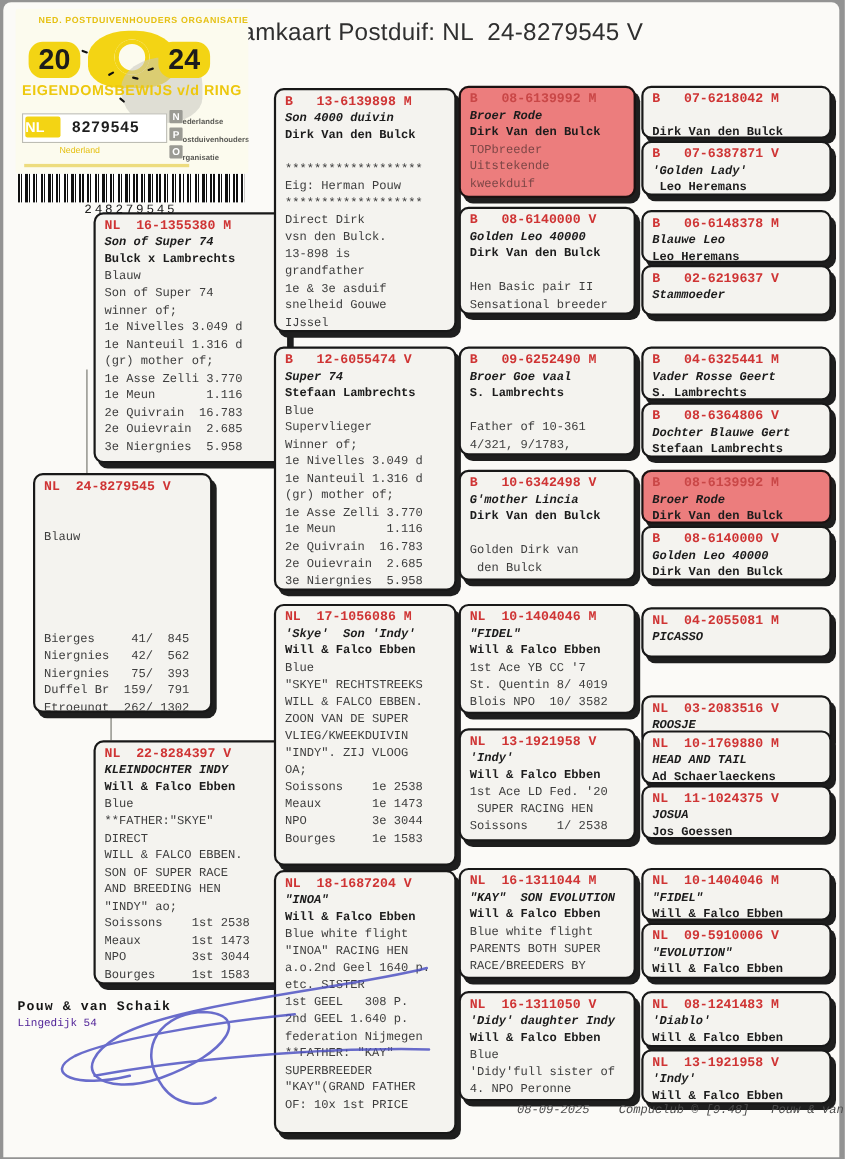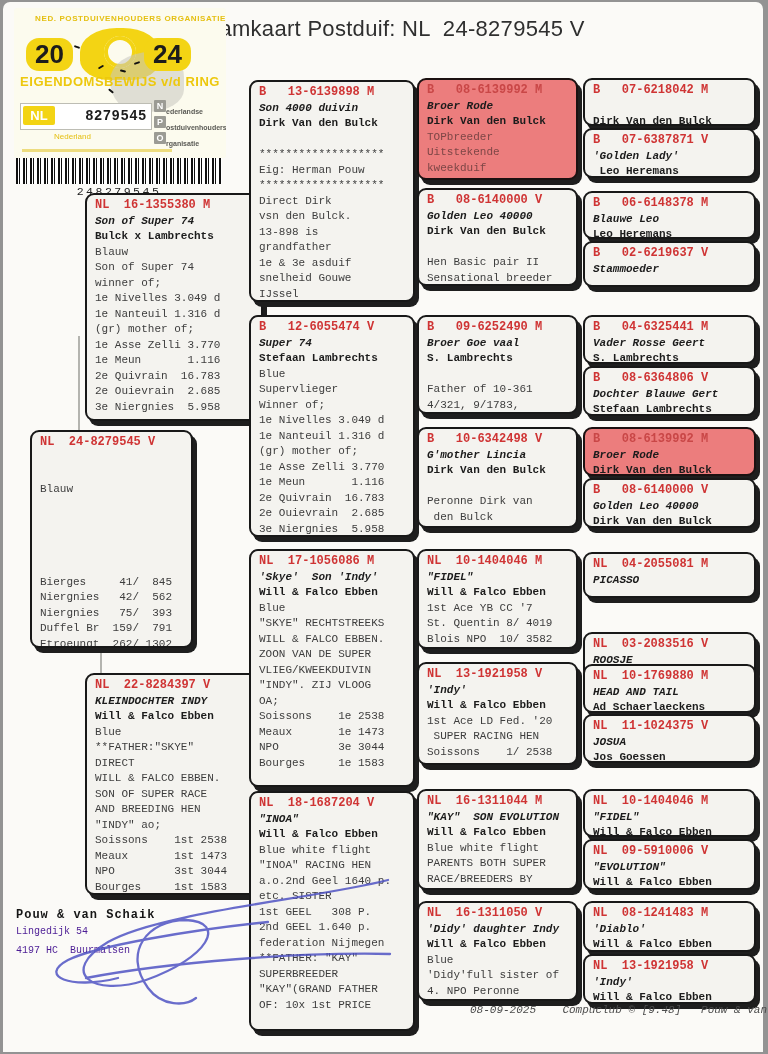--- a/index.html
+++ b/index.html
@@ -23,22 +23,22 @@
         border-radius:46% 46% 38% 38%;}
   .stk-emblem:before{content:"";position:absolute;left:24px;top:8px;width:32px;height:32px;
         border-radius:50%;background:#fcfbee;box-shadow:inset 0 0 0 4px #f3d414;}
   .stk-eigendom{position:absolute;left:0;top:66px;width:212px;text-align:center;color:#edc80e;
         font-size:13px;font-weight:bold;letter-spacing:.5px;white-space:nowrap;}
   .stk-map{position:absolute;left:96px;top:44px;width:74px;height:60px;background:#c7c7c0;
         opacity:.55;border-radius:58% 34% 52% 40%/50% 44% 40% 56%;}
   .stk-bar{position:absolute;left:6px;top:95px;width:130px;height:25px;background:#fff;
         border:1px solid #bdbdb4;}
   .stk-nl{position:absolute;left:2px;top:2px;width:32px;height:19px;background:#f3d414;
-        color:#fff;font-size:13px;font-weight:bold;text-align:center;line-height:19px;border-radius:2px;}
-  .stk-num{position:absolute;right:4px;top:3px;font-size:14px;font-weight:bold;color:#1d1d1d;
+        color:#fff;font-size:13px;font-weight:bold;line-height:19px;border-radius:2px;}
+  .stk-num{position:absolute;right:24px;top:3px;font-size:14px;font-weight:bold;color:#1d1d1d;
         letter-spacing:1px;font-family:"Liberation Sans",sans-serif;}
   .stk-nederland{position:absolute;left:40px;top:124px;color:#e5c013;font-size:8px;font-weight:normal;}
   .stk-microprint{position:absolute;left:8px;top:141px;width:150px;height:3px;background:#e7ce4e;opacity:.7;}
   .npo-row{position:absolute;left:140px;height:12px;white-space:nowrap;}
   .npo-badge{display:inline-block;width:12px;height:12px;background:#9b9b94;color:#fff;
         font-size:9px;font-weight:bold;text-align:center;line-height:12px;vertical-align:top;border-radius:1px;}
   .npo-rest{display:inline-block;font-size:7px;font-weight:bold;color:#5a5a55;line-height:12px;}
   .speck{position:absolute;width:6px;height:2px;background:#111;border-radius:2px;}
   
   .barcode{position:absolute;left:16px;top:158px;width:206px;height:26px;background:
@@ -108,21 +108,21 @@
     <div class="pbox" style="left: 85px; top: 193px; width: 178px; height: 228px;"><div class="ring">NL  16-1355380 M</div><div class="pname">Son of Super 74</div><div class="pbreeder">Bulck x Lambrechts</div><div class="bline">Blauw</div><div class="bline">Son of Super 74</div><div class="bline">winner of;</div><div class="bline">1e Nivelles 3.049 d</div><div class="bline">1e Nanteuil 1.316 d</div><div class="bline">(gr) mother of;</div><div class="bline">1e Asse Zelli 3.770</div><div class="bline">1e Meun       1.116</div><div class="bline">2e Quivrain  16.783</div><div class="bline">2e Ouievrain  2.685</div><div class="bline">3e Niergnies  5.958</div></div>
     <div class="pbox" style="left: 30px; top: 430px; width: 163px; height: 218px;"><div class="ring">NL  24-8279545 V</div><div class="pname"></div><div class="pbreeder"></div><div class="bline">Blauw</div><div class="bline"></div><div class="bline"></div><div class="bline"></div><div class="bline"></div><div class="bline"></div><div class="bline">Bierges     41/  845</div><div class="bline">Niergnies   42/  562</div><div class="bline">Niergnies   75/  393</div><div class="bline">Duffel Br  159/  791</div><div class="bline">Etroeungt  262/ 1302</div></div>
     <div class="pbox" style="left: 85px; top: 673px; width: 178px; height: 222px;"><div class="ring">NL  22-8284397 V</div><div class="pname">KLEINDOCHTER INDY</div><div class="pbreeder">Will &amp; Falco Ebben</div><div class="bline">Blue</div><div class="bline">**FATHER:"SKYE"</div><div class="bline">DIRECT</div><div class="bline">WILL &amp; FALCO EBBEN.</div><div class="bline">SON OF SUPER RACE</div><div class="bline">AND BREEDING HEN</div><div class="bline">"INDY" ao;</div><div class="bline">Soissons    1st 2538</div><div class="bline">Meaux       1st 1473</div><div class="bline">NPO         3st 3044</div><div class="bline">Bourges     1st 1583</div></div>
     <div class="pbox" style="left: 249px; top: 80px; width: 166px; height: 222px;"><div class="ring">B   13-6139898 M</div><div class="pname">Son 4000 duivin</div><div class="pbreeder">Dirk Van den Bulck</div><div class="bline"></div><div class="bline">*******************</div><div class="bline">Eig: Herman Pouw</div><div class="bline">*******************</div><div class="bline">Direct Dirk</div><div class="bline">vsn den Bulck.</div><div class="bline">13-898 is</div><div class="bline">grandfather</div><div class="bline">1e &amp; 3e asduif</div><div class="bline">snelheid Gouwe</div><div class="bline">IJssel</div></div>
     <div class="pbox" style="left: 249px; top: 315px; width: 166px; height: 222px;"><div class="ring">B   12-6055474 V</div><div class="pname">Super 74</div><div class="pbreeder">Stefaan Lambrechts</div><div class="bline">Blue</div><div class="bline">Supervlieger</div><div class="bline">Winner of;</div><div class="bline">1e Nivelles 3.049 d</div><div class="bline">1e Nanteuil 1.316 d</div><div class="bline">(gr) mother of;</div><div class="bline">1e Asse Zelli 3.770</div><div class="bline">1e Meun       1.116</div><div class="bline">2e Quivrain  16.783</div><div class="bline">2e Ouievrain  2.685</div><div class="bline">3e Niergnies  5.958</div></div>
     <div class="pbox" style="left: 249px; top: 549px; width: 166px; height: 238px;"><div class="ring">NL  17-1056086 M</div><div class="pname">'Skye'  Son 'Indy'</div><div class="pbreeder">Will &amp; Falco Ebben</div><div class="bline">Blue</div><div class="bline">"SKYE" RECHTSTREEKS</div><div class="bline">WILL &amp; FALCO EBBEN.</div><div class="bline">ZOON VAN DE SUPER</div><div class="bline">VLIEG/KWEEKDUIVIN</div><div class="bline">"INDY". ZIJ VLOOG</div><div class="bline">OA;</div><div class="bline">Soissons    1e 2538</div><div class="bline">Meaux       1e 1473</div><div class="bline">NPO         3e 3044</div><div class="bline">Bourges     1e 1583</div></div>
     <div class="pbox" style="left: 249px; top: 791px; width: 166px; height: 240px;"><div class="ring">NL  18-1687204 V</div><div class="pname">"INOA"</div><div class="pbreeder">Will &amp; Falco Ebben</div><div class="bline">Blue white flight</div><div class="bline">"INOA" RACING HEN</div><div class="bline">a.o.2nd Geel 1640 p.</div><div class="bline">etc. SISTER</div><div class="bline">1st GEEL   308 P.</div><div class="bline">2nd GEEL 1.640 p.</div><div class="bline">federation Nijmegen</div><div class="bline">**FATHER: "KAY"</div><div class="bline">SUPERBREEDER</div><div class="bline">"KAY"(GRAND FATHER</div><div class="bline">OF: 10x 1st PRICE</div></div>
     <div class="pbox pink" style="left: 417px; top: 78px; width: 161px; height: 102px;"><div class="ring">B   08-6139992 M</div><div class="pname">Broer Rode</div><div class="pbreeder">Dirk Van den Bulck</div><div class="bline">TOPbreeder</div><div class="bline">Uitstekende</div><div class="bline">kweekduif</div></div>
     <div class="pbox" style="left: 417px; top: 188px; width: 161px; height: 98px;"><div class="ring">B   08-6140000 V</div><div class="pname">Golden Leo 40000</div><div class="pbreeder">Dirk Van den Bulck</div><div class="bline"></div><div class="bline">Hen Basic pair II</div><div class="bline">Sensational breeder</div></div>
     <div class="pbox" style="left: 417px; top: 315px; width: 161px; height: 99px;"><div class="ring">B   09-6252490 M</div><div class="pname">Broer Goe vaal</div><div class="pbreeder">S. Lambrechts</div><div class="bline"></div><div class="bline">Father of 10-361</div><div class="bline">4/321, 9/1783,</div></div>
-    <div class="pbox" style="left: 417px; top: 427px; width: 161px; height: 101px;"><div class="ring">B   10-6342498 V</div><div class="pname">G'mother Lincia</div><div class="pbreeder">Dirk Van den Bulck</div><div class="bline"></div><div class="bline">Peronne Dirk van</div><div class="bline"> den Bulck</div></div>
+    <div class="pbox" style="left: 417px; top: 427px; width: 161px; height: 101px;"><div class="ring">B   10-6342498 V</div><div class="pname">G'mother Lincia</div><div class="pbreeder">Dirk Van den Bulck</div><div class="bline"></div><div class="bline">Golden Dirk van</div><div class="bline"> den Bulck</div></div>
     <div class="pbox" style="left: 417px; top: 549px; width: 161px; height: 100px;"><div class="ring">NL  10-1404046 M</div><div class="pname">"FIDEL"</div><div class="pbreeder">Will &amp; Falco Ebben</div><div class="bline">1st Ace YB CC '7</div><div class="bline">St. Quentin 8/ 4019</div><div class="bline">Blois NPO  10/ 3582</div></div>
     <div class="pbox" style="left: 417px; top: 662px; width: 161px; height: 103px;"><div class="ring">NL  13-1921958 V</div><div class="pname">'Indy'</div><div class="pbreeder">Will &amp; Falco Ebben</div><div class="bline">1st Ace LD Fed. '20</div><div class="bline"> SUPER RACING HEN</div><div class="bline">Soissons    1/ 2538</div></div>
     <div class="pbox" style="left: 417px; top: 789px; width: 161px; height: 101px;"><div class="ring">NL  16-1311044 M</div><div class="pname">"KAY"  SON EVOLUTION</div><div class="pbreeder">Will &amp; Falco Ebben</div><div class="bline">Blue white flight</div><div class="bline">PARENTS BOTH SUPER</div><div class="bline">RACE/BREEDERS BY</div></div>
     <div class="pbox" style="left: 417px; top: 901px; width: 161px; height: 100px;"><div class="ring">NL  16-1311050 V</div><div class="pname">'Didy' daughter Indy</div><div class="pbreeder">Will &amp; Falco Ebben</div><div class="bline">Blue</div><div class="bline">'Didy'full sister of</div><div class="bline">4. NPO Peronne</div></div>
     <div class="pbox" style="left: 583px; top: 78px; width: 173px; height: 48px;"><div class="ring">B   07-6218042 M</div><div class="pname"></div><div class="pbreeder">Dirk Van den Bulck</div></div>
     <div class="pbox" style="left: 583px; top: 128px; width: 173px; height: 50px;"><div class="ring">B   07-6387871 V</div><div class="pname">'Golden Lady'</div><div class="pbreeder"> Leo Heremans</div></div>
     <div class="pbox" style="left: 583px; top: 191px; width: 173px; height: 48px;"><div class="ring">B   06-6148378 M</div><div class="pname">Blauwe Leo</div><div class="pbreeder">Leo Heremans</div></div>
     <div class="pbox" style="left: 583px; top: 241px; width: 173px; height: 46px;"><div class="ring">B   02-6219637 V</div><div class="pname">Stammoeder</div><div class="pbreeder"></div></div>
     <div class="pbox" style="left: 583px; top: 315px; width: 173px; height: 49px;"><div class="ring">B   04-6325441 M</div><div class="pname">Vader Rosse Geert</div><div class="pbreeder">S. Lambrechts</div></div>
     <div class="pbox" style="left: 583px; top: 366px; width: 173px; height: 50px;"><div class="ring">B   08-6364806 V</div><div class="pname">Dochter Blauwe Gert</div><div class="pbreeder">Stefaan Lambrechts</div></div>
@@ -134,21 +134,20 @@
     <div class="pbox" style="left: 583px; top: 714px; width: 173px; height: 49px;"><div class="ring">NL  11-1024375 V</div><div class="pname">JOSUA</div><div class="pbreeder">Jos Goessen</div></div>
     <div class="pbox" style="left: 583px; top: 789px; width: 173px; height: 48px;"><div class="ring">NL  10-1404046 M</div><div class="pname">"FIDEL"</div><div class="pbreeder">Will &amp; Falco Ebben</div></div>
     <div class="pbox" style="left: 583px; top: 839px; width: 173px; height: 51px;"><div class="ring">NL  09-5910006 V</div><div class="pname">"EVOLUTION"</div><div class="pbreeder">Will &amp; Falco Ebben</div></div>
     <div class="pbox" style="left: 583px; top: 901px; width: 173px; height: 51px;"><div class="ring">NL  08-1241483 M</div><div class="pname">'Diablo'</div><div class="pbreeder">Will &amp; Falco Ebben</div></div>
     <div class="pbox" style="left: 583px; top: 954px; width: 173px; height: 50px;"><div class="ring">NL  13-1921958 V</div><div class="pname">'Indy'</div><div class="pbreeder">Will &amp; Falco Ebben</div></div>
   </div>
 
 <div class="owner">
   <div class="owner-name">Pouw &amp; van Schaik</div>
   <div class="owner-line">Lingedijk 54</div>
-  <div class="owner-line">4197 HC  Buurmalsen</div>
 </div>
 
 <svg class="layer" width="768" height="1054">
   <g fill="none" stroke="#4a4ec2" stroke-width="2.3" stroke-linecap="round" opacity="0.82">
     <path d="M388 880 C 320 898, 160 912, 108 942 C 58 972, 92 998, 146 980 C 208 958, 228 922, 186 920 C 148 920, 122 952, 148 988 C 162 1007, 186 1006, 196 998"></path>
     <path d="M268 922 C 190 930, 96 946, 68 960 C 38 976, 70 990, 118 978"></path>
     <path d="M86 978 C 170 962, 300 952, 390 954"></path>
   </g>
 </svg>
 

